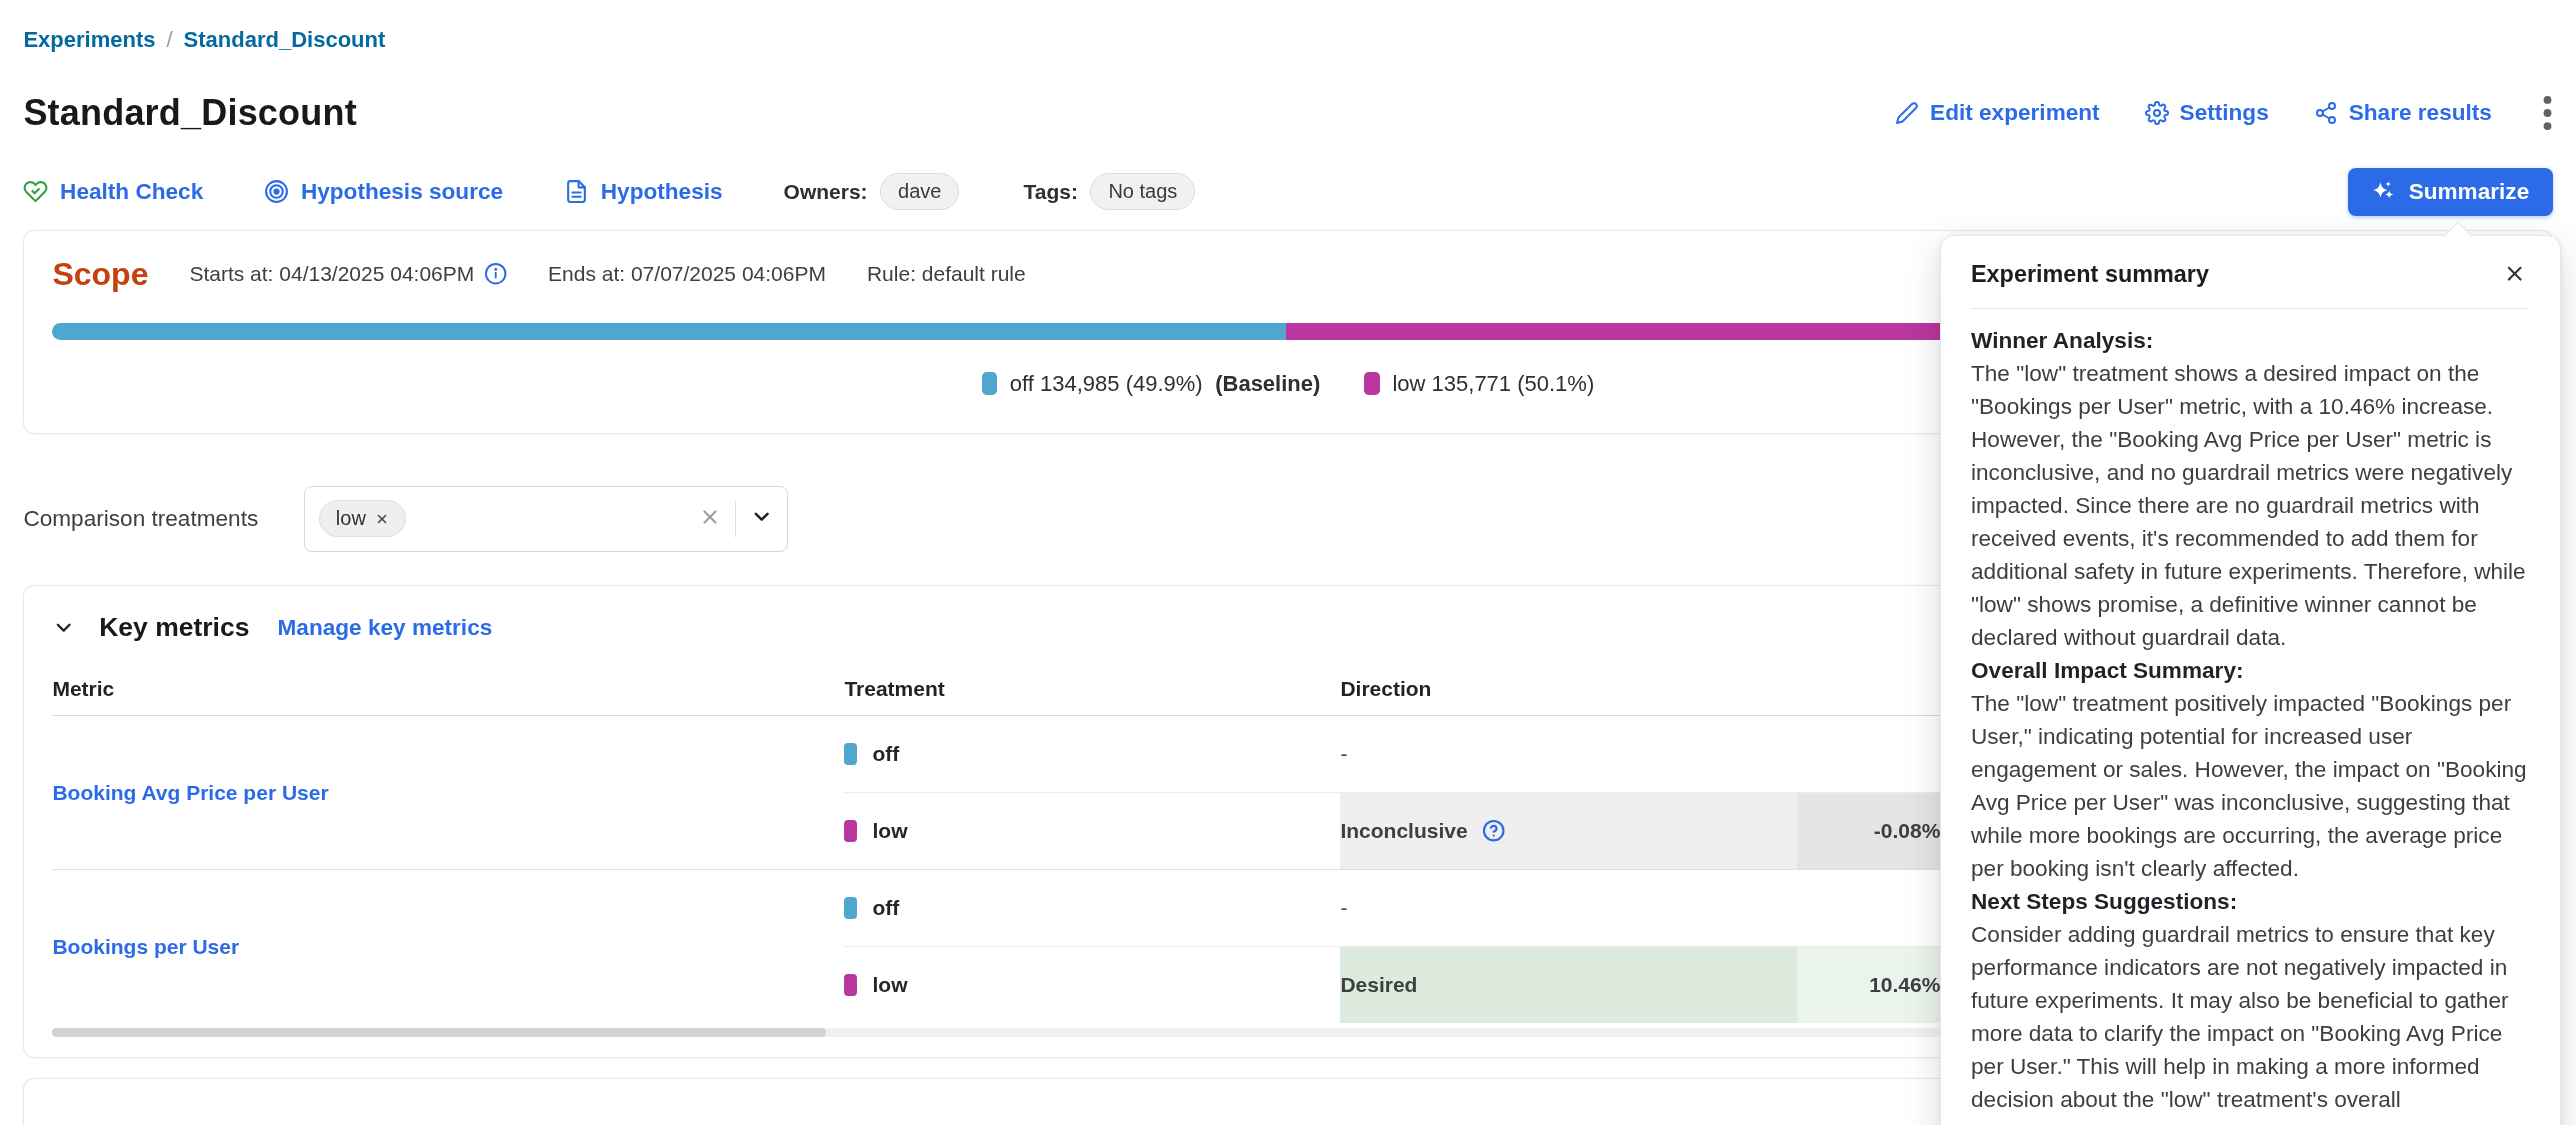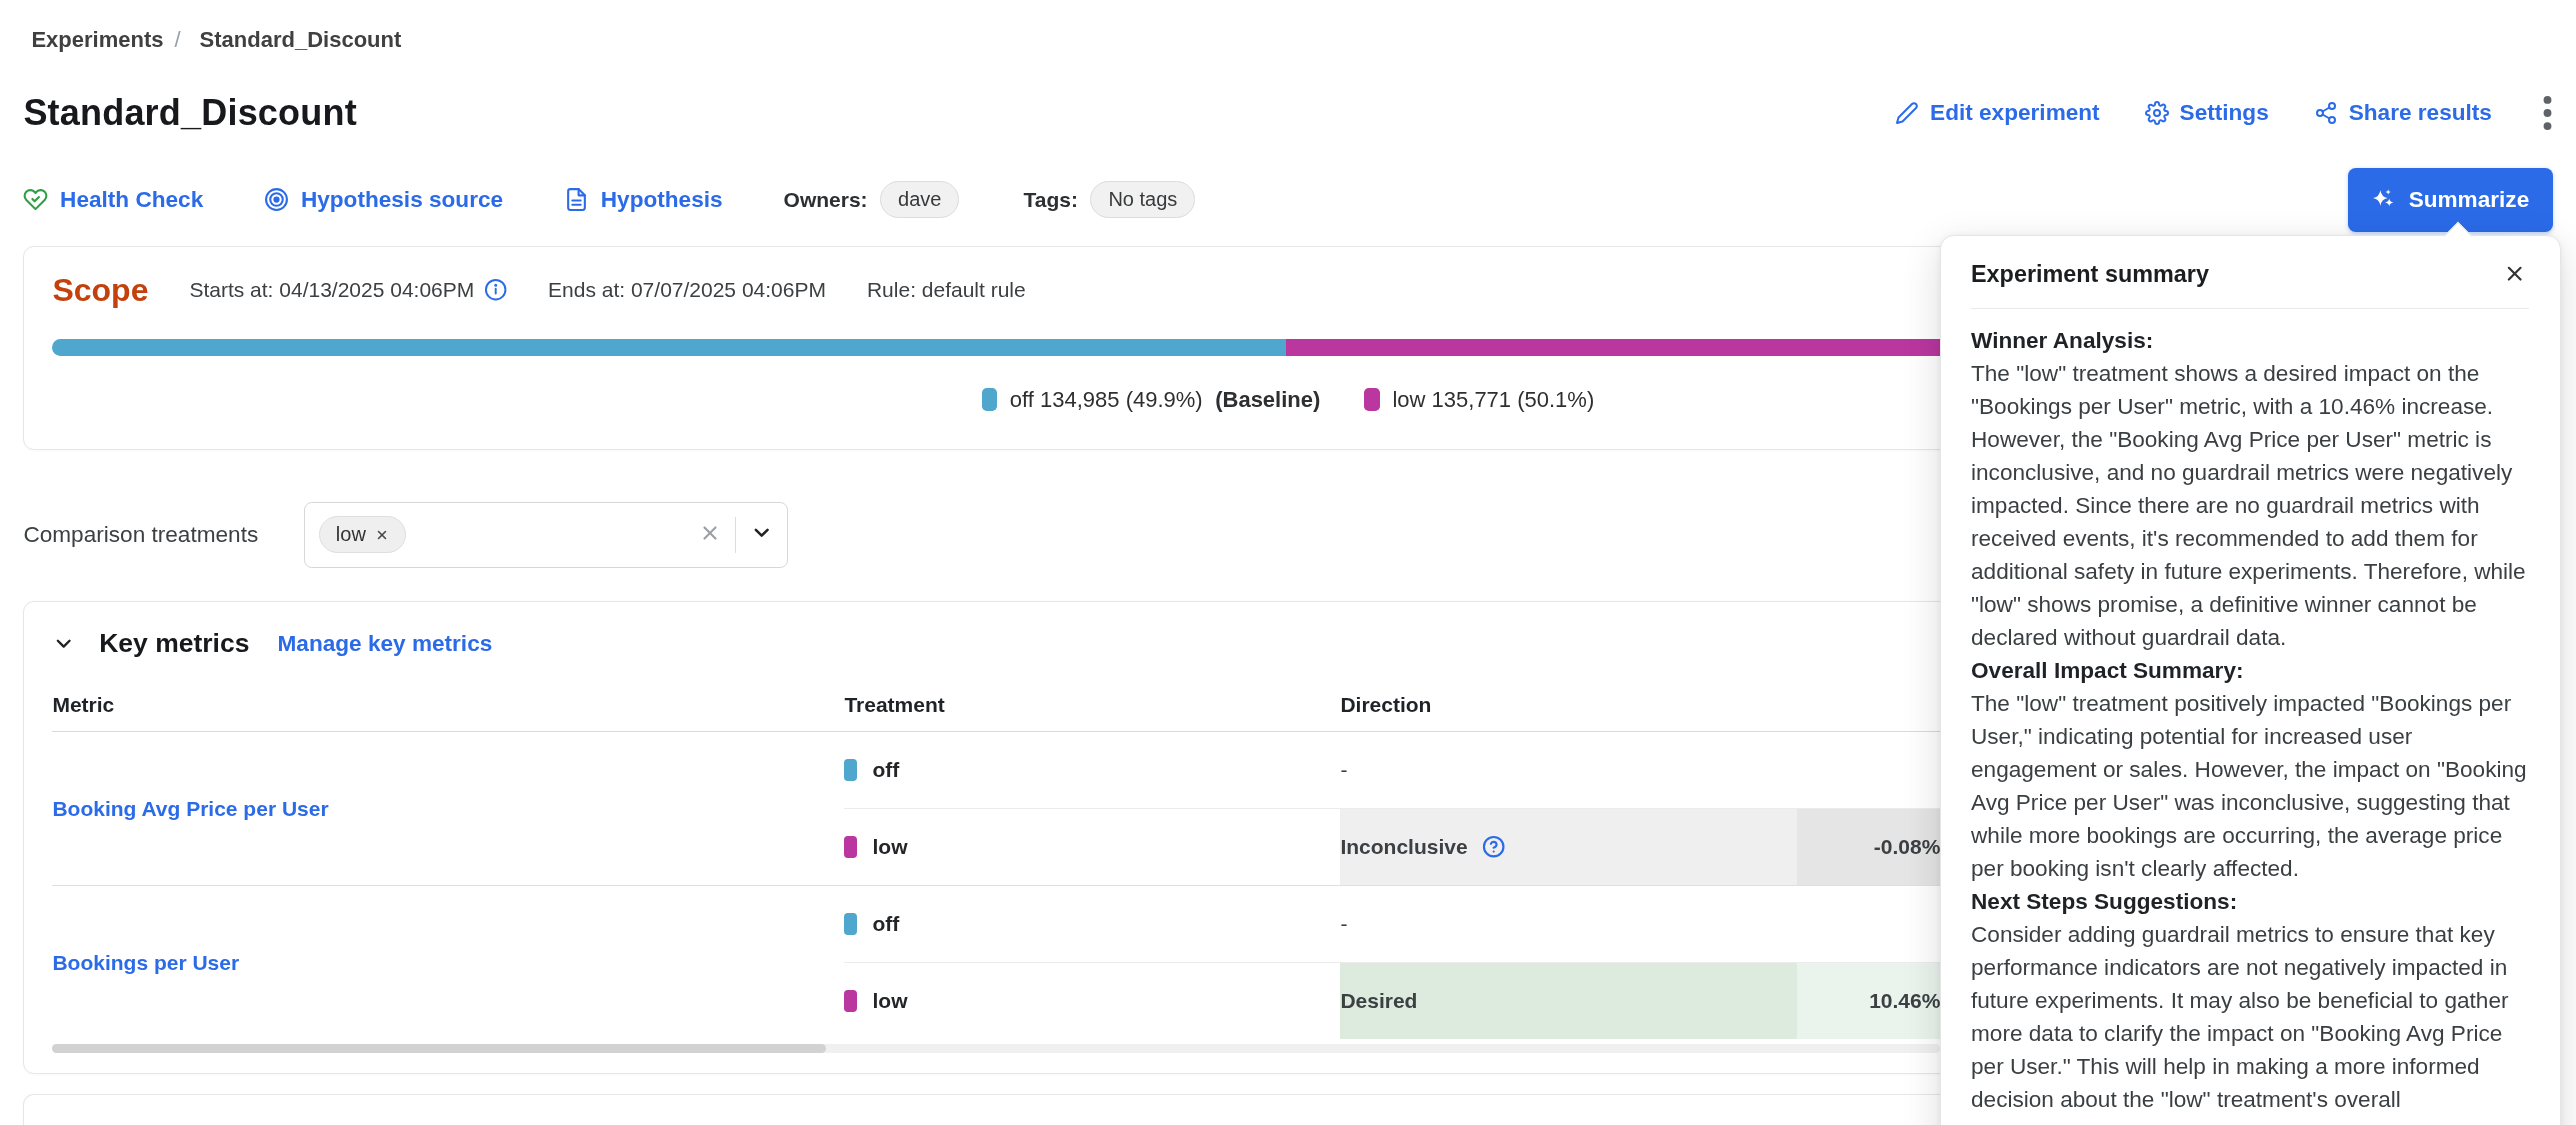--- a/index.html
+++ b/index.html
@@ -2,41 +2,41 @@
 <html style="font-size:12.5px"><head>
 <meta charset="utf-8">
 <style>
   html,body{margin:0;padding:0;background:#fff;}
   .page{position:relative;width:2576px;height:1126px;overflow:hidden;background:#fff;
         font-family:"Liberation Sans",sans-serif;color:#202124;}
   .content{padding:26.5px 23.4px 0 23.4px;}
 
   
   .breadcrumb{display:flex;align-items:center;gap:11px;font-size:22px;font-weight:700;}
-  .breadcrumb a{color:#404040;text-decoration:none;cursor:pointer;margin-left:8px;}
+  .breadcrumb a{color:#0369a1;text-decoration:none;cursor:pointer;}
   .crumb-sep{color:#9aa0a6;font-weight:400;}
 
   
   .title-row{display:flex;align-items:center;justify-content:space-between;margin-top:39px;}
   .page-title{font-size:36px;font-weight:700;margin:0;color:#17191c;letter-spacing:0.2px;}
   .actions{display:flex;align-items:center;gap:45px;}
   .action-btn{display:flex;align-items:center;gap:11px;color:#2b6be8;font-size:22.6px;font-weight:700;cursor:pointer;background:none;border:none;padding:0;font-family:inherit;}
   .action-btn svg{width:24px;height:24px;}
   .kebab{margin-left:4.7px;cursor:pointer;display:flex;align-items:center;}
 
   
   .tabs-row{display:flex;align-items:center;margin-top:34px;}
   .tab{display:flex;align-items:center;gap:11.7px;font-size:22.6px;font-weight:700;color:#2b6be8;cursor:pointer;margin-right:61px;}
   .tab svg{width:25px;height:25px;}
   .meta-group{display:flex;align-items:center;gap:12.5px;margin-right:64px;}
   .meta-group:first-of-type{margin-left:17px;}
   .meta-label{font-size:21px;font-weight:700;color:#2d2f31;}
   .pill{background:#f1f1f1;border:0.8px solid #dcdcdc;border-radius:780px;padding:6.2px 17px;font-size:20px;color:#37393b;}
   .summarize-btn{margin-left:auto;display:flex;align-items:center;gap:12.5px;background:#2b6be8;color:#fff;
-                 font-size:22.6px;font-weight:700;border:none;border-radius:7.8px;height:64px;padding:0 23.4px;cursor:pointer;
+                 font-size:22.6px;font-weight:700;border:none;border-radius:7.8px;height:48px;padding:0 23.4px;cursor:pointer;
                  box-shadow:0 1.6px 4.7px rgba(43,107,232,.3);font-family:inherit;}
   .summarize-btn svg{width:25px;height:25px;}
 
   
   .card{border:0.8px solid #e7e7e7;border-radius:11px;background:#fff;box-shadow:0 0.8px 2.3px rgba(0,0,0,.03);}
 
   
   .scope-card{margin-top:14px;padding:25px 28px 36px 28px;}
   .scope-head{display:flex;align-items:center;gap:41px;}
   .scope-title{font-size:32px;font-weight:700;color:#c2410c;}

